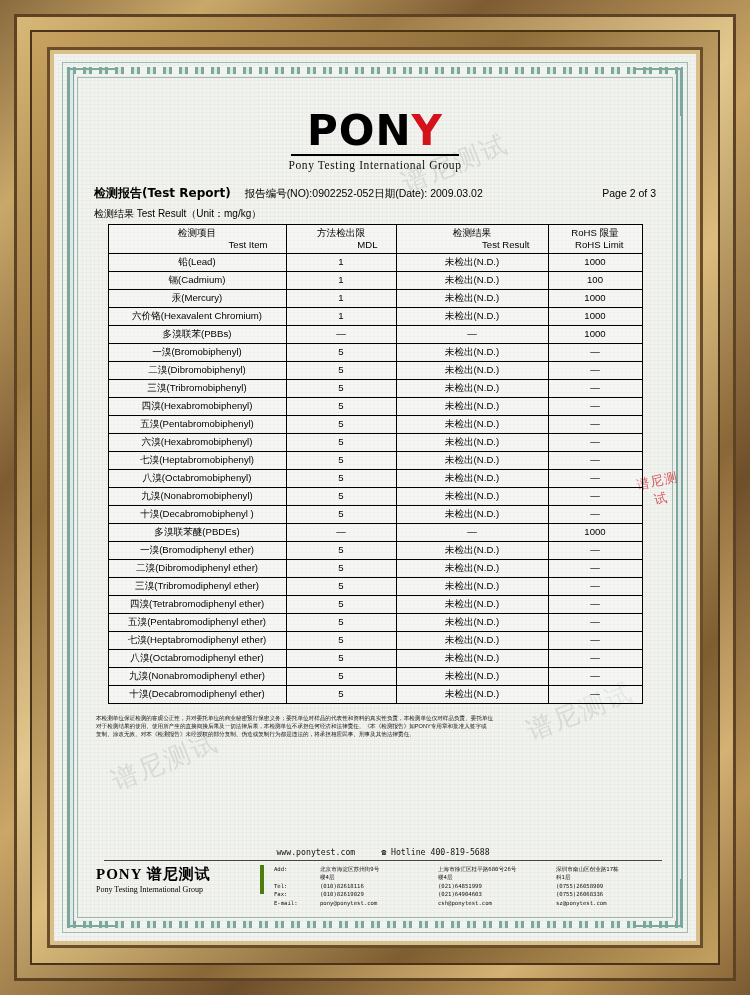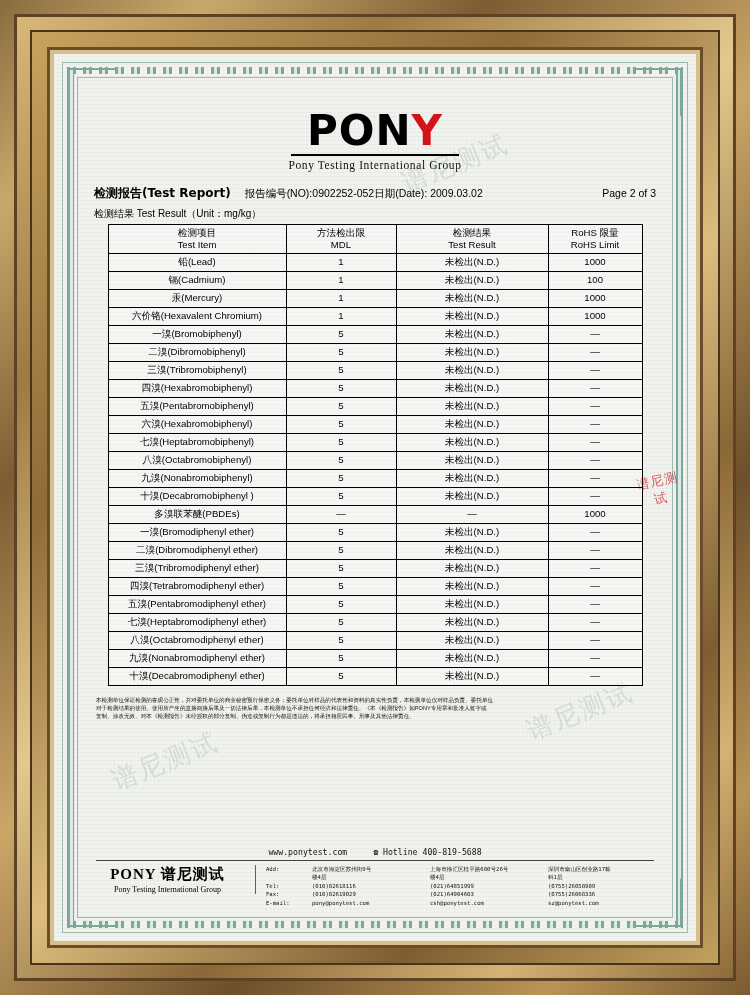--- a/index.html
+++ b/index.html
@@ -188,58 +188,58 @@
   table.rohs th {
     font-weight: normal;
     padding: 2px 18px;
     height: auto;
   }
   .col-item { width: 178px; }
   .col-mdl { width: 110px; }
   .col-res { width: 152px; }
   .col-lim { width: 94px; }
   .th-l1 { display: block; }
-  .th-l2 { display: block; }
+  .th-l2 { display: block; text-align: right; }
   td.item { text-align: center; }
   
   .disclaimer {
     margin-top: 10px;
     padding: 0 8px;
     font-size: 5.6px;
     line-height: 1.45;
     color: #111;
     text-align: justify;
   }
   .disc-rule {
     border-top: 1px solid #444;
     margin: 0 8px 4px;
   }
   
   .footer {
     position: absolute;
-    left: 0; bottom: 0;
+    left: 8px; bottom: 0;
     width: 574px;
   }
   .footer-web {
     text-align: center;
     font-family: "DejaVu Sans Mono", monospace;
     font-size: 8.2px;
     color: #111;
     margin-bottom: 3px;
   }
   .footer-web .sep { display: inline-block; width: 16px; }
   .footer-main {
     display: flex;
     align-items: flex-start;
   }
   .footer-logo {
     width: 168px;
     padding-right: 8px;
-    border-right: 1px solid #4d7c0f;
-    text-align: center;
+    border-right: 4px solid #4d7c0f;
+    text-align: left;
     box-sizing: border-box;
   }
   .footer-logo .fl-cn {
     font-family: "Liberation Serif", serif;
     font-size: 15px;
     font-weight: 700;
     color: #000;
     letter-spacing: 1px;
     white-space: nowrap;
   }
@@ -374,20 +374,26 @@
             <tr>
               <td class="item">汞(Mercury)</td>
               <td>1</td>
               <td>未检出(N.D.)</td>
               <td>1000</td>
             </tr>
             <tr>
               <td class="item">六价铬(Hexavalent Chromium)</td>
               <td>1</td>
               <td>未检出(N.D.)</td>
+              <td>1000</td>
+            </tr>
+            <tr>
+              <td class="item">多溴联苯(PBBs)</td>
+              <td>—</td>
+              <td>—</td>
               <td>1000</td>
             </tr>
             <tr>
               <td class="item">一溴(Bromobiphenyl)</td>
               <td>5</td>
               <td>未检出(N.D.)</td>
               <td>—</td>
             </tr>
             <tr>
               <td class="item">二溴(Dibromobiphenyl)</td>

